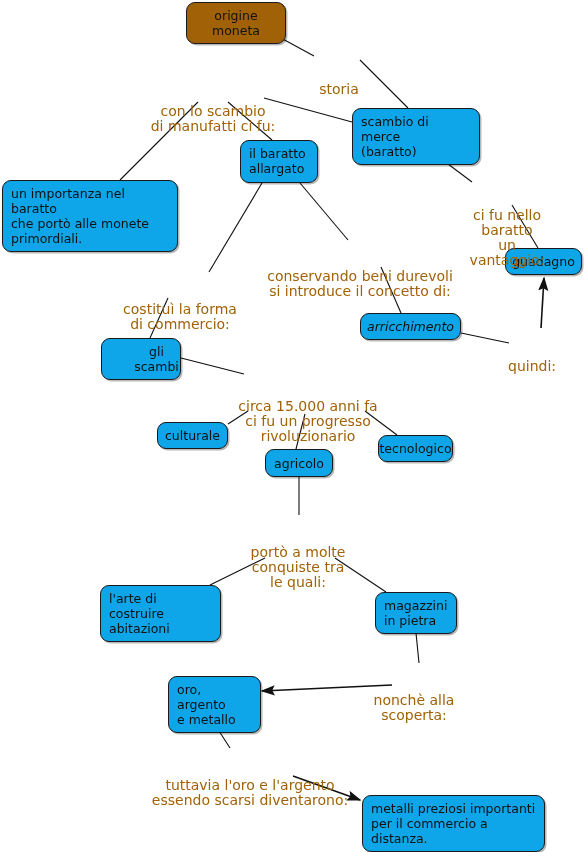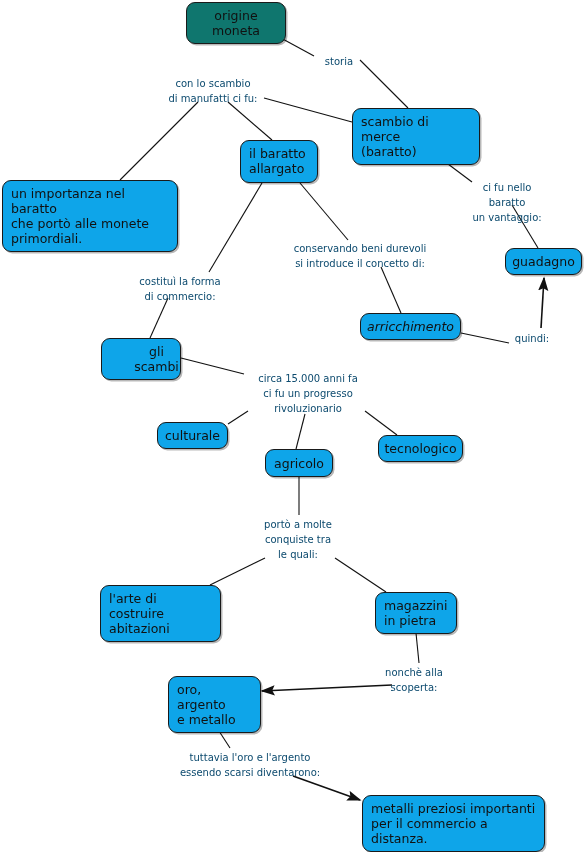--- a/index.html
+++ b/index.html
@@ -32,33 +32,34 @@
     border: 1px solid #1a1a1a;
     border-radius: 9px;
     color: #111111;
     font-size: 12.5px;
     line-height: 15px;
     padding: 5px 8px;
     white-space: pre-line;
     box-shadow: 1.5px 1.5px 0 rgba(0,0,0,0.28);
   }
   .node.root {
-    background: #0f766e;
+    background: #a16207;
   }
   .node.center { text-align: center; }
   .node.left   { text-align: left; }
   .edge-label {
     position: absolute;
-    color: #0c4a6e;
-    font-size: 10px;
+    color: #a16207;
+    font-size: 14px;
     line-height: 15px;
     white-space: pre-line;
     text-align: center;
     transform: translateX(-50%);
     background: transparent;
+    margin-top: 28px;
   }
   .edge-label.tl { text-align: center; }
 </style>
 </head>
 <body>
 
 <div id="map-root">
 
   <svg id="edge-layer" viewBox="0 0 584 852" xmlns="http://www.w3.org/2000/svg">
     <defs>
@@ -100,21 +101,21 @@
 (baratto)</div>
       <div class="node left" style="left: 240px; top: 140px; width: 78px; min-height: 43px;">il baratto
 allargato</div>
       <div class="node left" style="left: 2px; top: 180px; width: 176px; min-height: 58px;">un importanza nel baratto
 che portò alle monete
 primordiali.</div>
       <div class="node center" style="left: 505px; top: 248px; width: 77px; min-height: 26px; display: flex; align-items: center; justify-content: center;">guadagno</div>
       <div class="node center" style="left: 360px; top: 313px; width: 101px; min-height: 26px; display: flex; align-items: center; justify-content: center; font-style: italic;">arricchimento</div>
       <div class="node center" style="left: 101px; top: 338px; width: 80px; min-height: 27px; display: flex; align-items: center; justify-content: center; padding-left: 39px;">gli scambi</div>
       <div class="node center" style="left: 157px; top: 422px; width: 71px; min-height: 27px; display: flex; align-items: center; justify-content: center;">culturale</div>
-      <div class="node center" style="left: 378px; top: 435px; width: 85px; min-height: 27px; display: flex; align-items: center; justify-content: center;">tecnologico</div>
+      <div class="node center" style="left: 378px; top: 435px; width: 75px; min-height: 27px; display: flex; align-items: center; justify-content: center;">tecnologico</div>
       <div class="node center" style="left: 265px; top: 449px; width: 68px; min-height: 28px; display: flex; align-items: center; justify-content: center;">agricolo</div>
       <div class="node left" style="left: 100px; top: 585px; width: 121px; min-height: 40px;">l'arte di costruire
 abitazioni</div>
       <div class="node left" style="left: 375px; top: 592px; width: 82px; min-height: 41px;">magazzini
 in pietra</div>
       <div class="node left" style="left: 168px; top: 676px; width: 93px; min-height: 38px;">oro, argento
 e metallo</div>
       <div class="node left" style="left: 362px; top: 795px; width: 183px; min-height: 55px;">metalli preziosi importanti
 per il commercio a
 distanza.</div>

